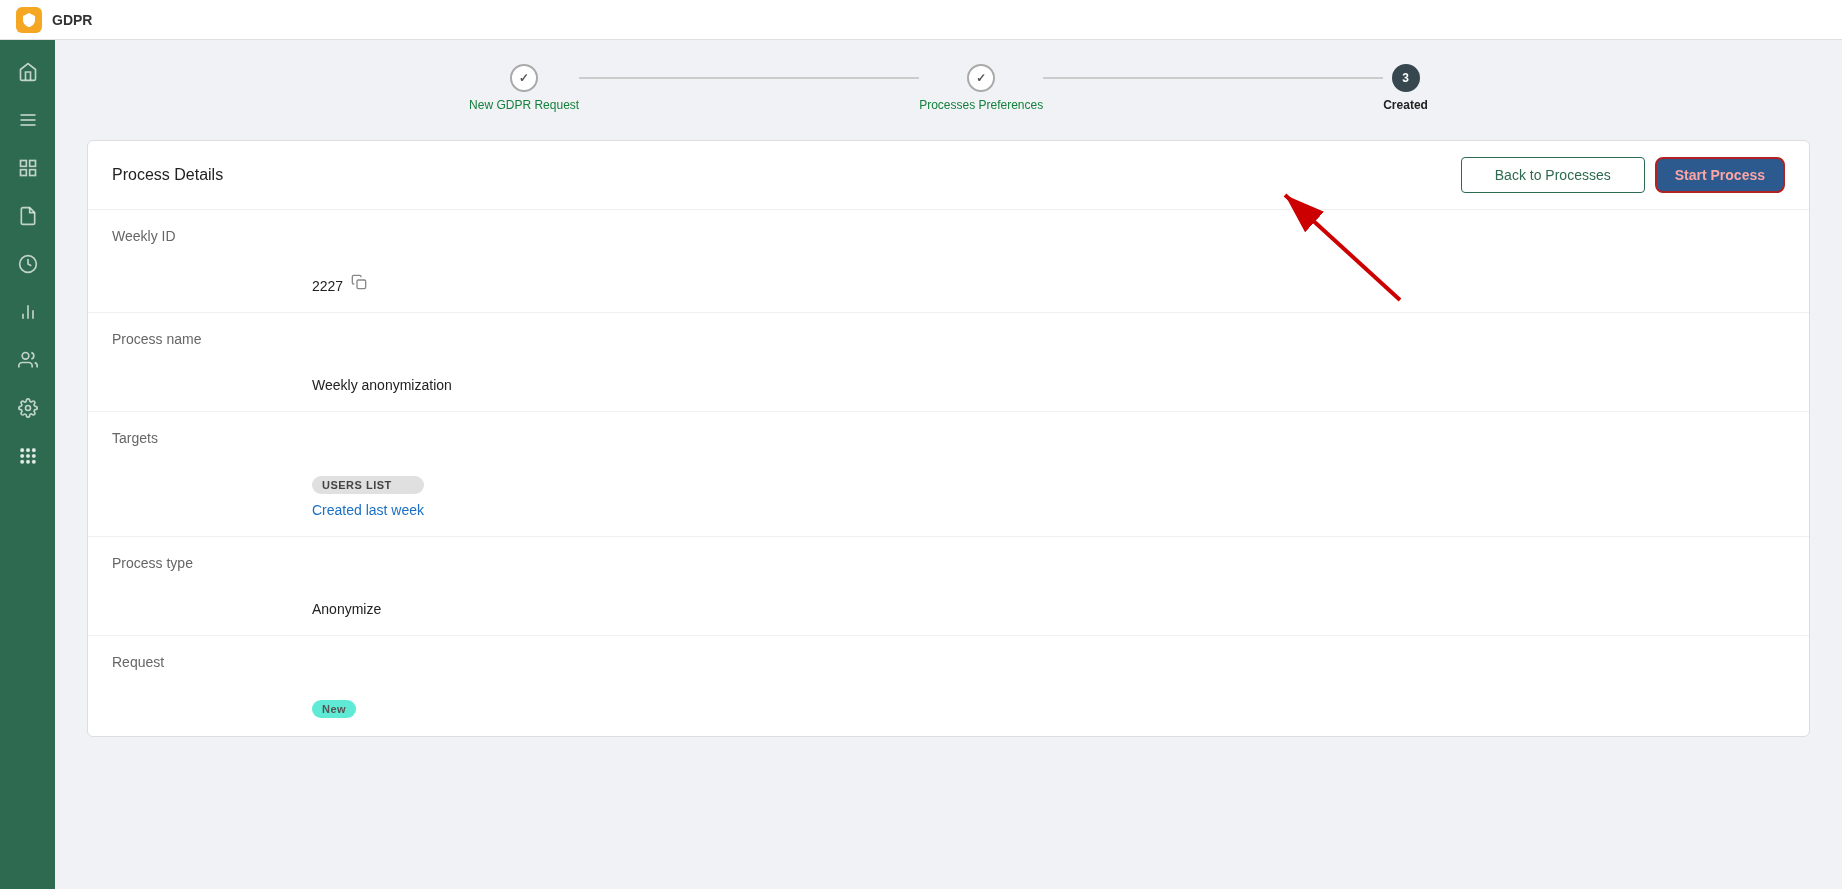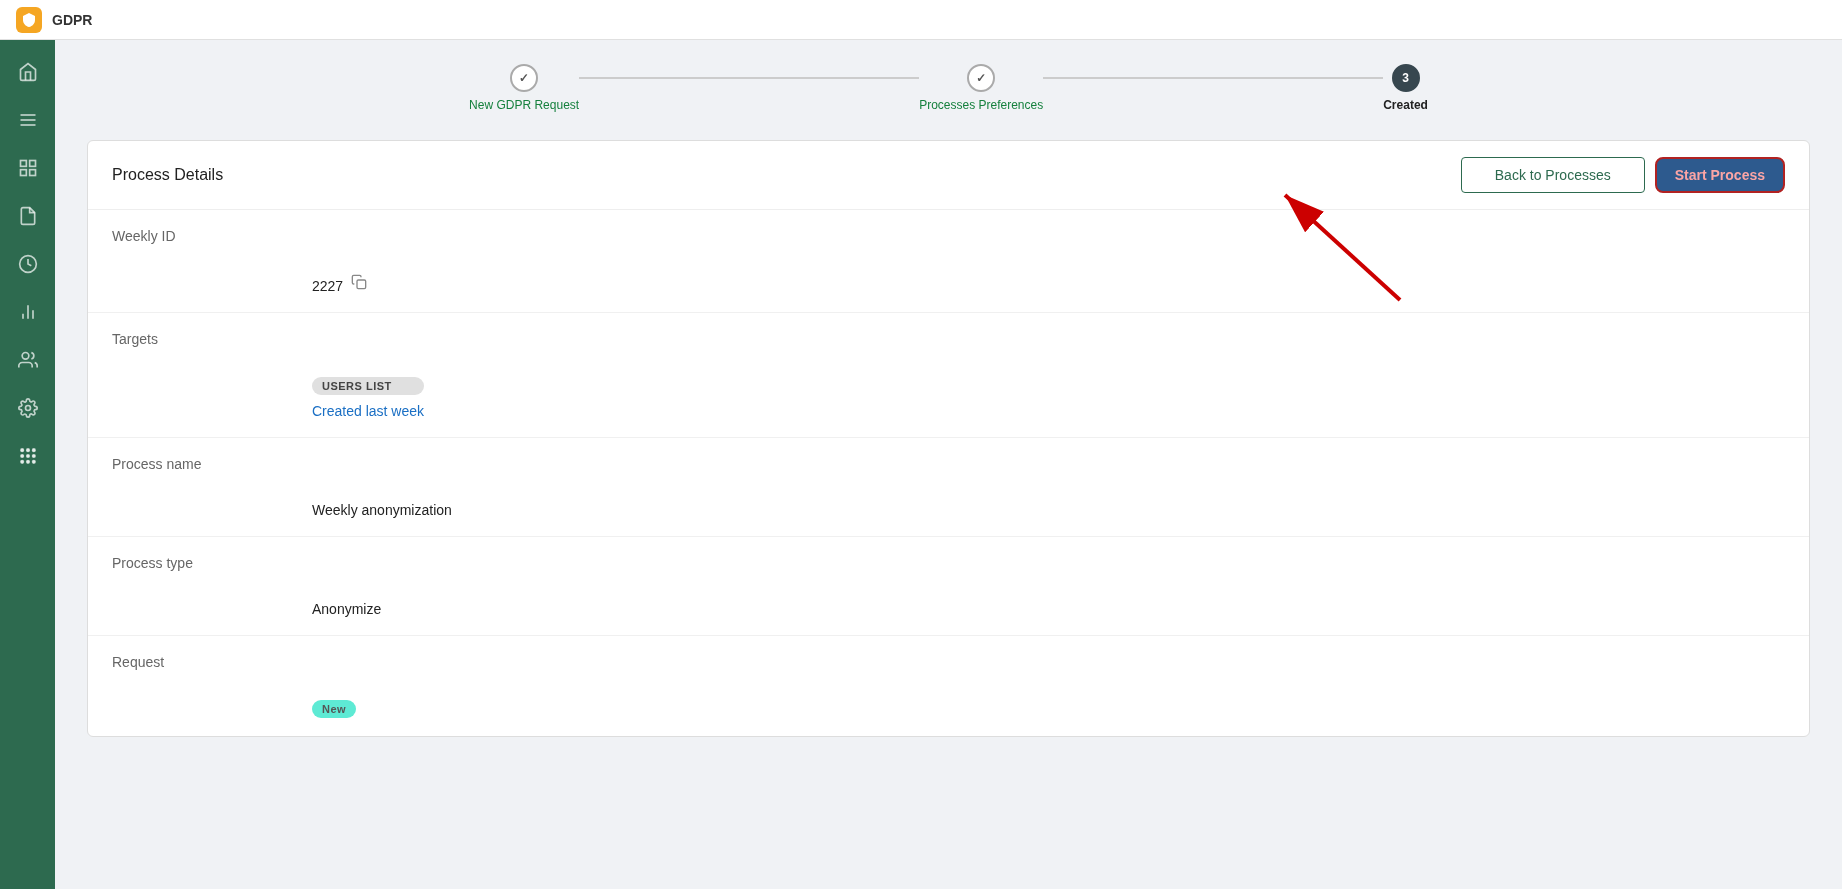--- a/index.html
+++ b/index.html
@@ -241,33 +241,33 @@
         <span class="copy-icon" title="Copy">
           <svg width="16" height="16" viewBox="0 0 24 24" fill="none" stroke="currentColor" stroke-width="2">
             <rect x="9" y="9" width="13" height="13" rx="2" ry="2"></rect>
             <path d="M5 15H4a2 2 0 01-2-2V4a2 2 0 012-2h9a2 2 0 012 2v1"></path>
           </svg>
         </span>
       </div>
     </div>
 
     <div class="detail-row">
+      <div class="detail-label">Process name</div>
+      <div class="detail-value">
+        <span>Weekly anonymization</span>
+      </div>
+    </div>
+
+    <div class="detail-row">
       <div class="detail-label">Targets</div>
       <div class="detail-value">
         <div class="targets-col">
           <span class="badge badge-users">USERS LIST</span>
           <span class="link-text">Created last week</span>
         </div>
-      </div>
-    </div>
-
-    <div class="detail-row">
-      <div class="detail-label">Process name</div>
-      <div class="detail-value">
-        <span>Weekly anonymization</span>
       </div>
     </div>
 
     <div class="detail-row">
       <div class="detail-label">Process type</div>
       <div class="detail-value">
         <span>Anonymize</span>
       </div>
     </div>
 

